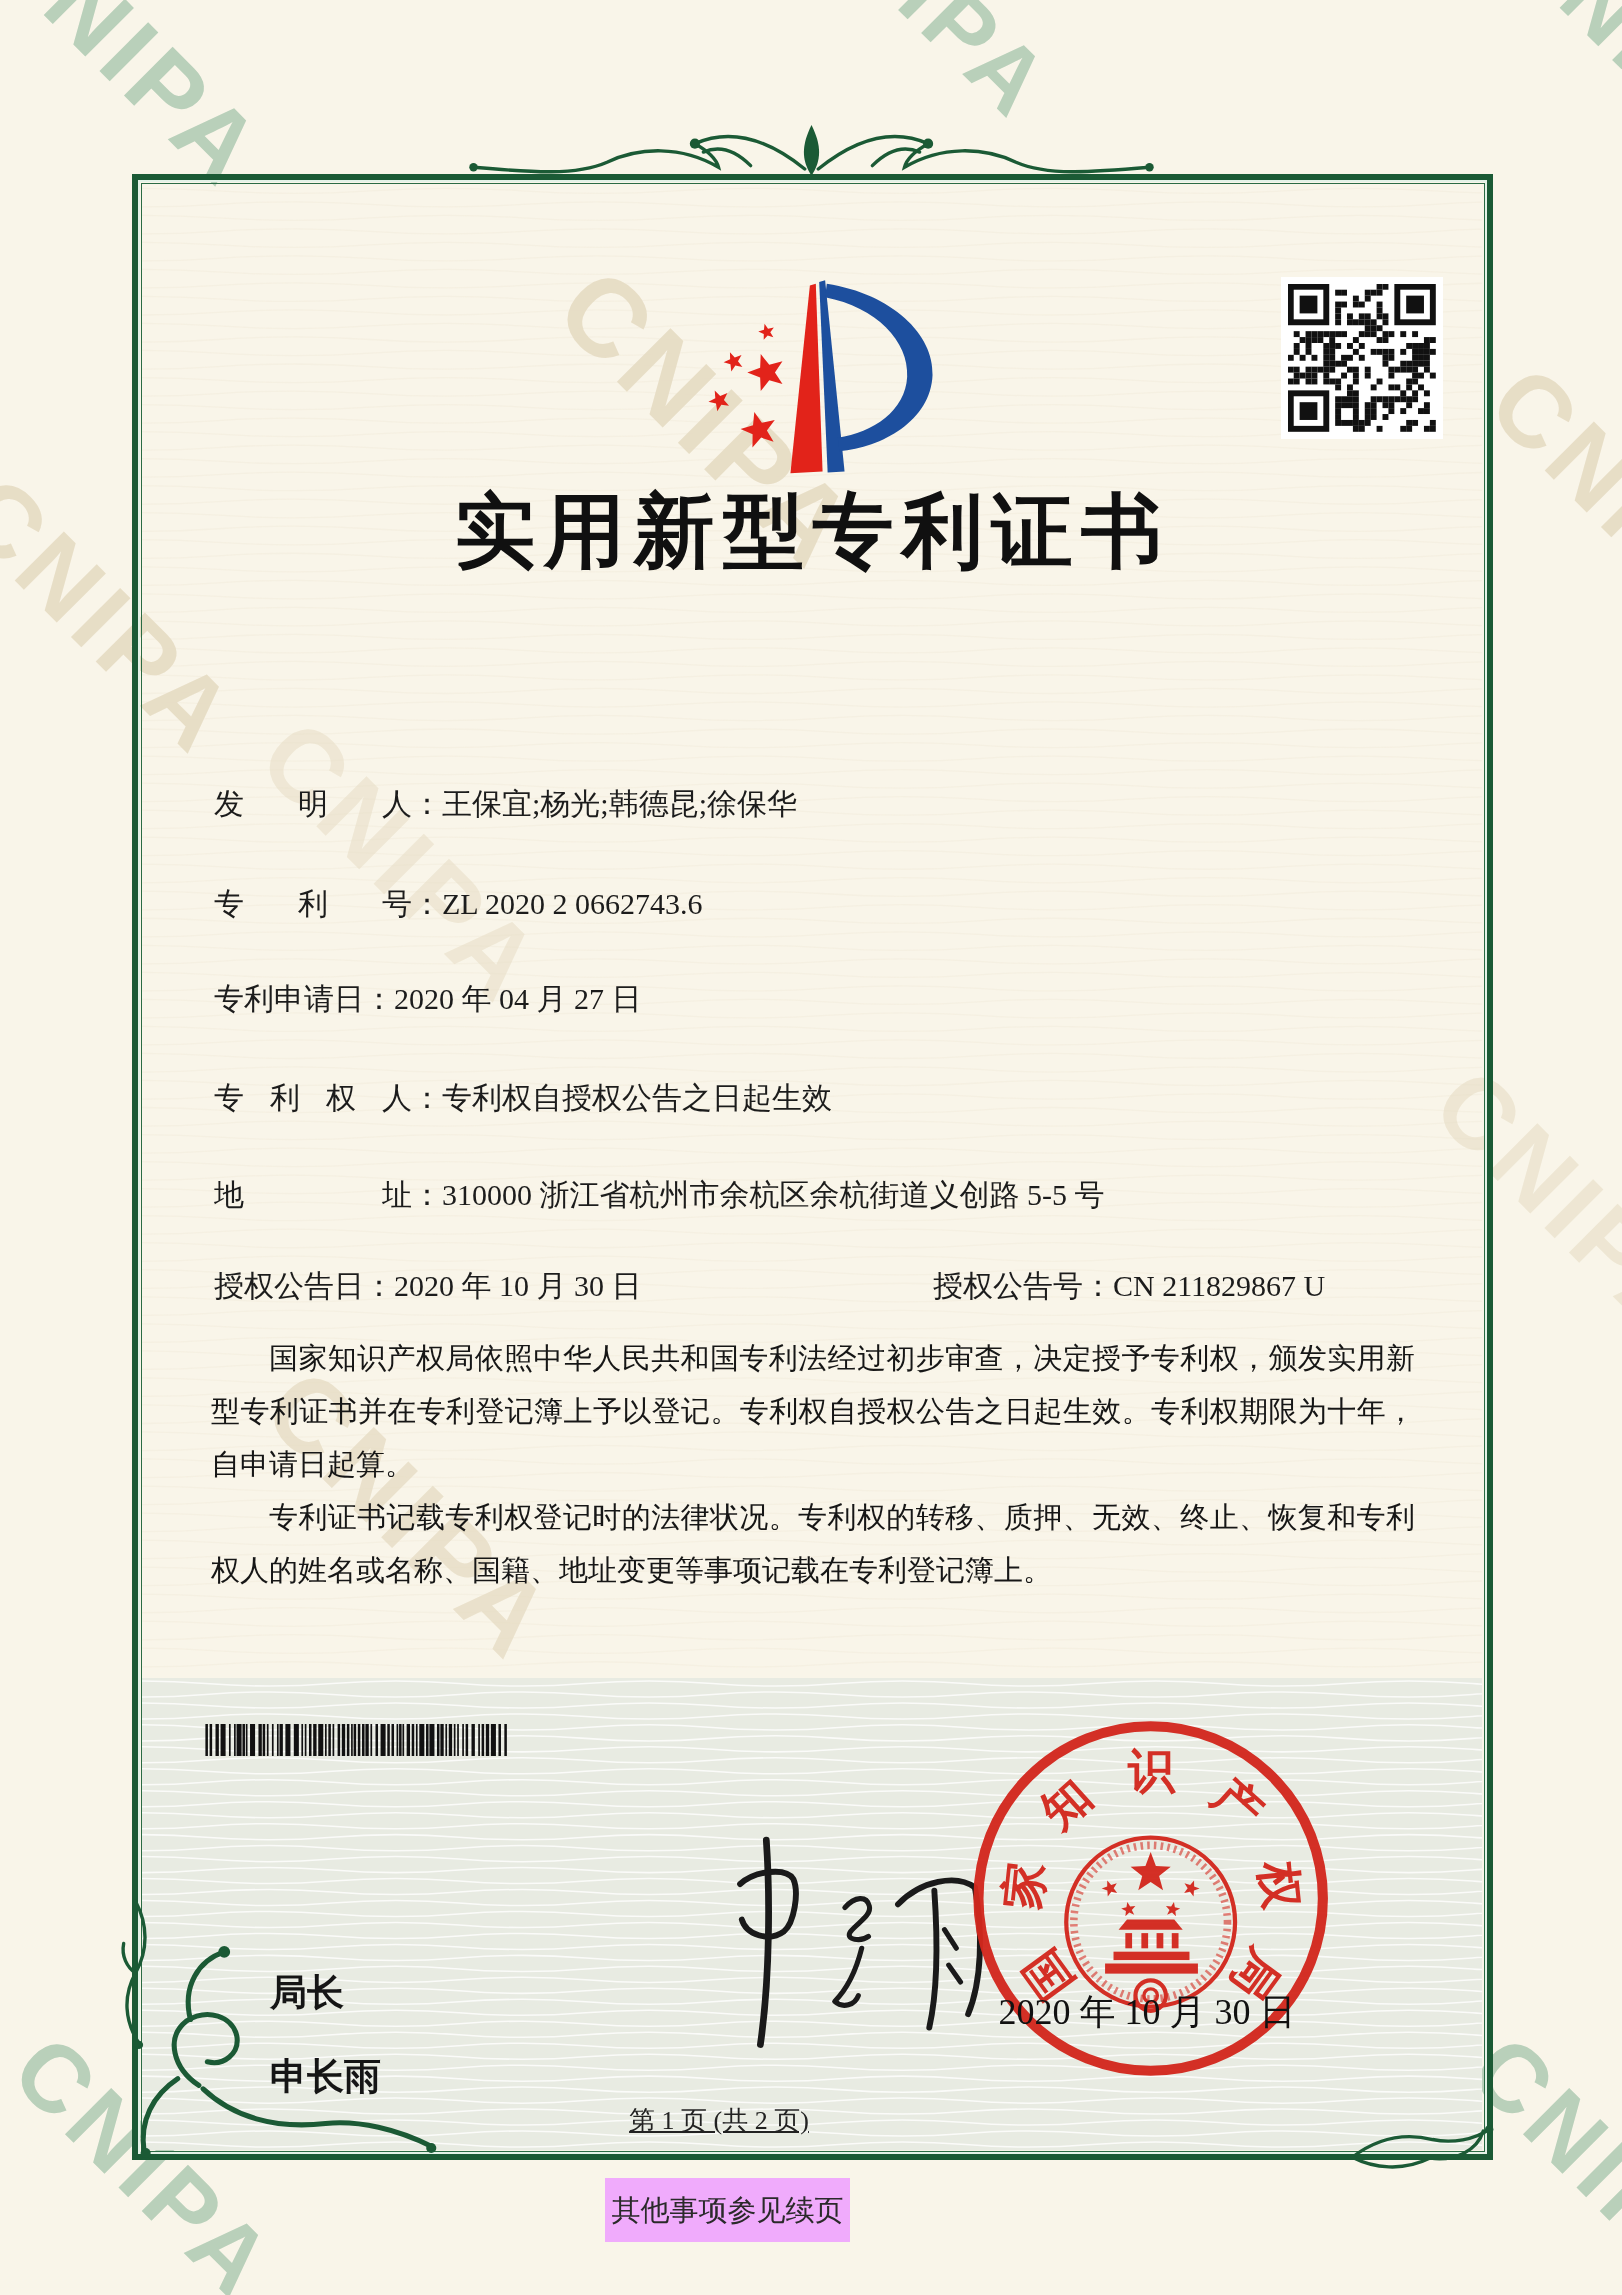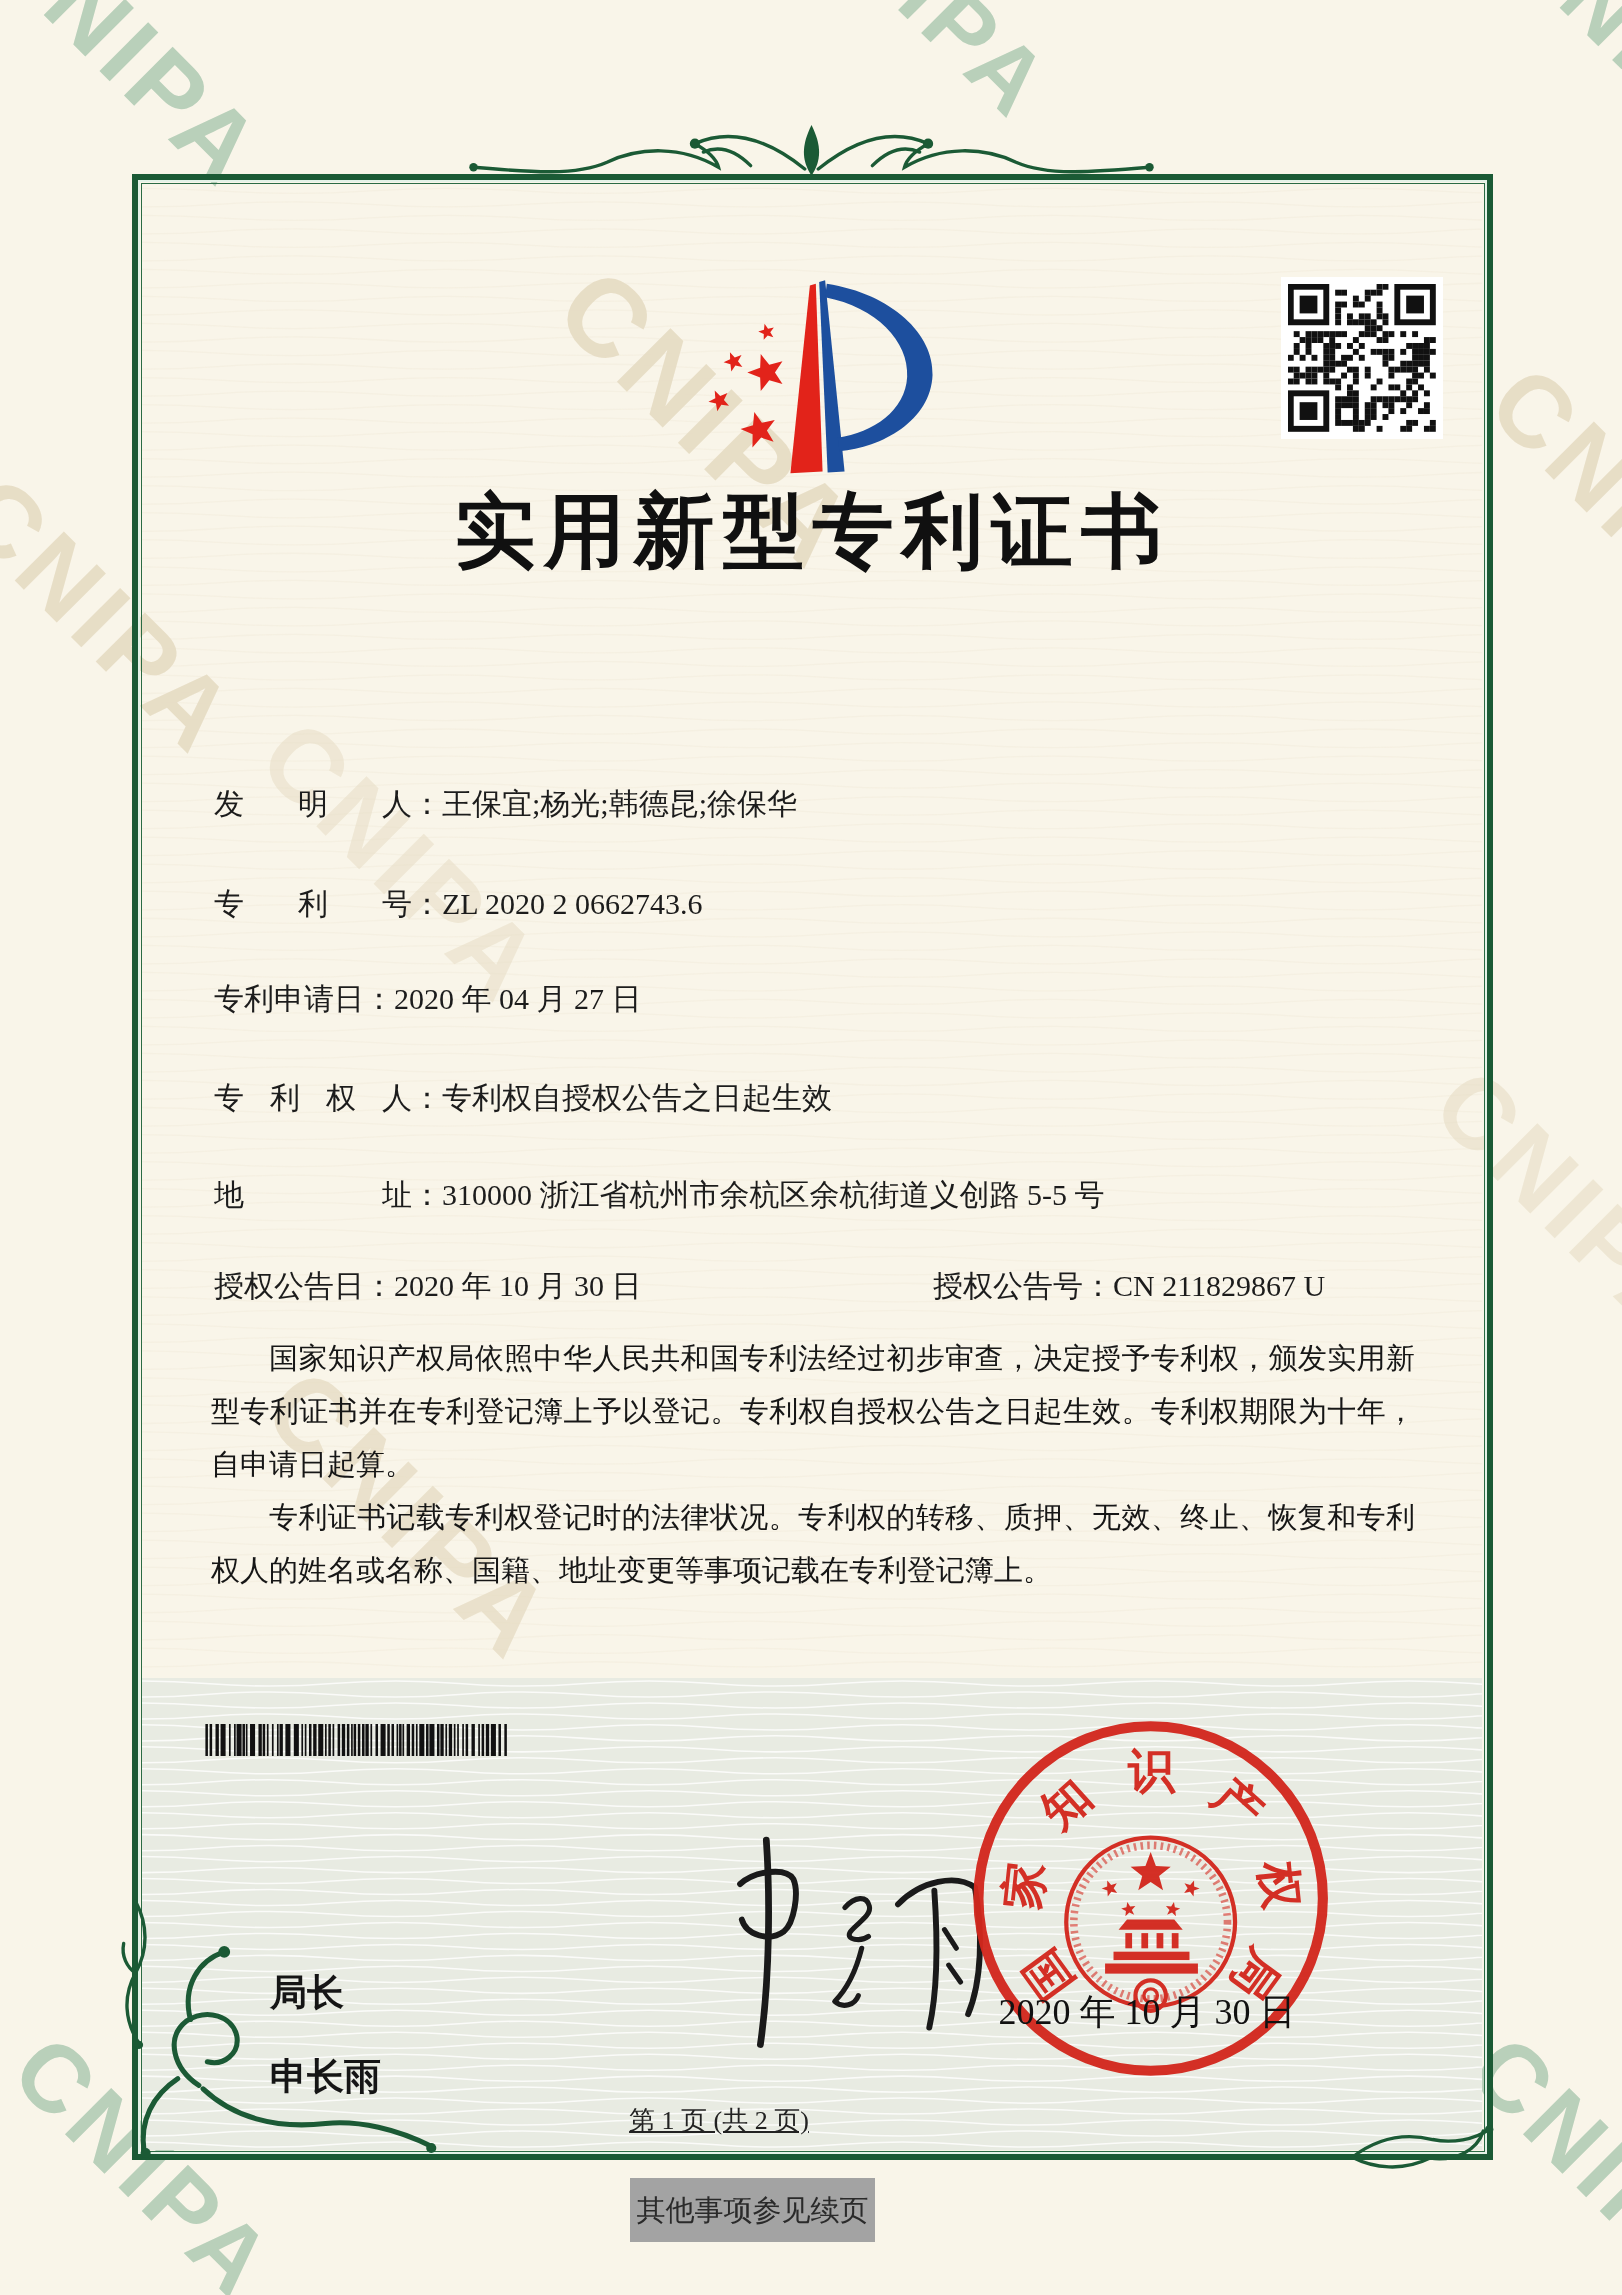--- a/index.html
+++ b/index.html
@@ -89,21 +89,21 @@
   .seal-date{
     position:absolute;left:940px;top:1988px;width:414px;z-index:8;
     text-align:center;font-size:36px;color:#111;white-space:nowrap;
   }
   .page-no{
     position:absolute;left:592px;top:2103px;width:254px;z-index:6;
     text-align:center;font-size:26px;color:#222;text-decoration:underline;
   }
   .cont-note{
     position:absolute;left:605px;top:2178px;width:245px;height:64px;z-index:6;
-    background:#a3a3a3;text-align:center;line-height:64px;font-size:29px;color:#2a2a2a;margin-left:25px;
+    background:#f0abfc;text-align:center;line-height:64px;font-size:29px;color:#2a2a2a;
   }
   .orn{position:absolute;left:0;top:0;z-index:5;pointer-events:none;}
 </style>
 </head>
 <body>
 
 <div class="page">
 
   <div class="wm wm-green" style="left:-42px;top:-8.5px;font-size:100px;">CNIPA</div>
   <div class="wm wm-green" style="left:765px;top:-63px;font-size:93px;">CNIPA</div>

